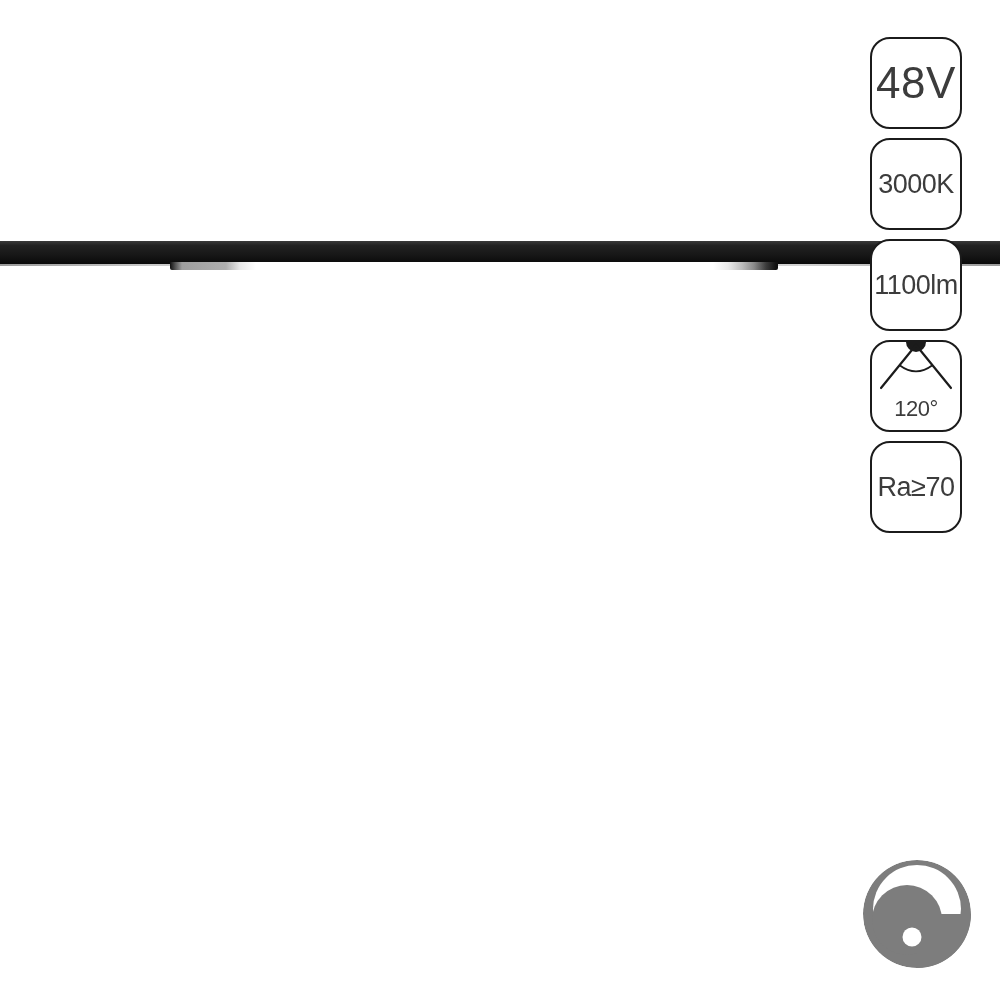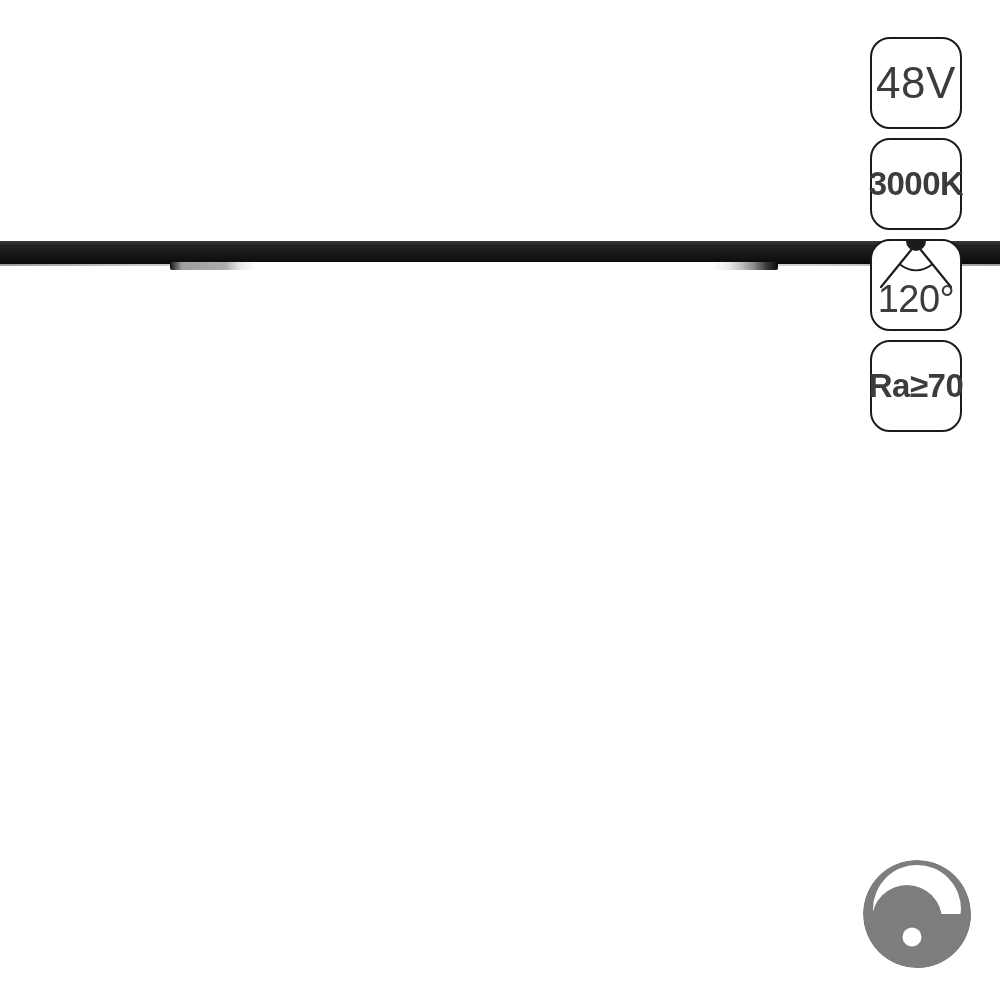--- a/index.html
+++ b/index.html
@@ -42,25 +42,25 @@
     box-sizing: border-box;
     width: 92px; height: 92px;
     background: #ffffff;
     border: 2px solid #1b1b1b;
     border-radius: 20px;
     display: flex; align-items: center; justify-content: center;
     color: #3c3c3c;
     position: relative;
   }
   .badge-lg span { font-size: 44px; font-weight: 300; letter-spacing: 0.5px; }
-  .badge-sm span { font-size: 33px; font-weight: 700; letter-spacing: -0.5px; }
+  .badge-sm span { font-size: 27px; font-weight: 400; letter-spacing: -0.5px; }
   .badge-beam .beam-label {
     position: absolute; left: 0; right: 0; bottom: 8px;
     text-align: center;
-    font-size: 38px; font-weight: 300; letter-spacing: -0.5px;
+    font-size: 22px; font-weight: 300; letter-spacing: -0.5px;
   }
   .badge-beam svg { position: absolute; left: 0; top: 0; }
 
   
   .dimmer {
     position: absolute; left: 862px; top: 859px;
     width: 110px; height: 110px;
   }
 </style>
 </head>
@@ -77,20 +77,23 @@
 
     <div class="badge badge-lg">
       <span>48V</span>
     </div>
 
 
     <div class="badge badge-sm">
       <span>3000K</span>
     </div>
 
+    <div class="badge badge-sm">
+      <span>1100lm</span>
+    </div>
 
     <div class="badge badge-beam">
       <svg width="88" height="88" viewBox="0 0 88 88" aria-hidden="true">
         <path d="M 34 0 A 10 10 0 0 0 54 0 Z" fill="#1b1b1b"></path>
         <path d="M 44 3 L 9 46 M 44 3 L 79 46" stroke="#1b1b1b" stroke-width="2.2" stroke-linecap="round" fill="none"></path>
         <path d="M 27.6 23.2 Q 44 35.5 60.4 23.2" stroke="#1b1b1b" stroke-width="1.7" fill="none"></path>
       </svg>
       <span class="beam-label">120°</span>
     </div>
 

